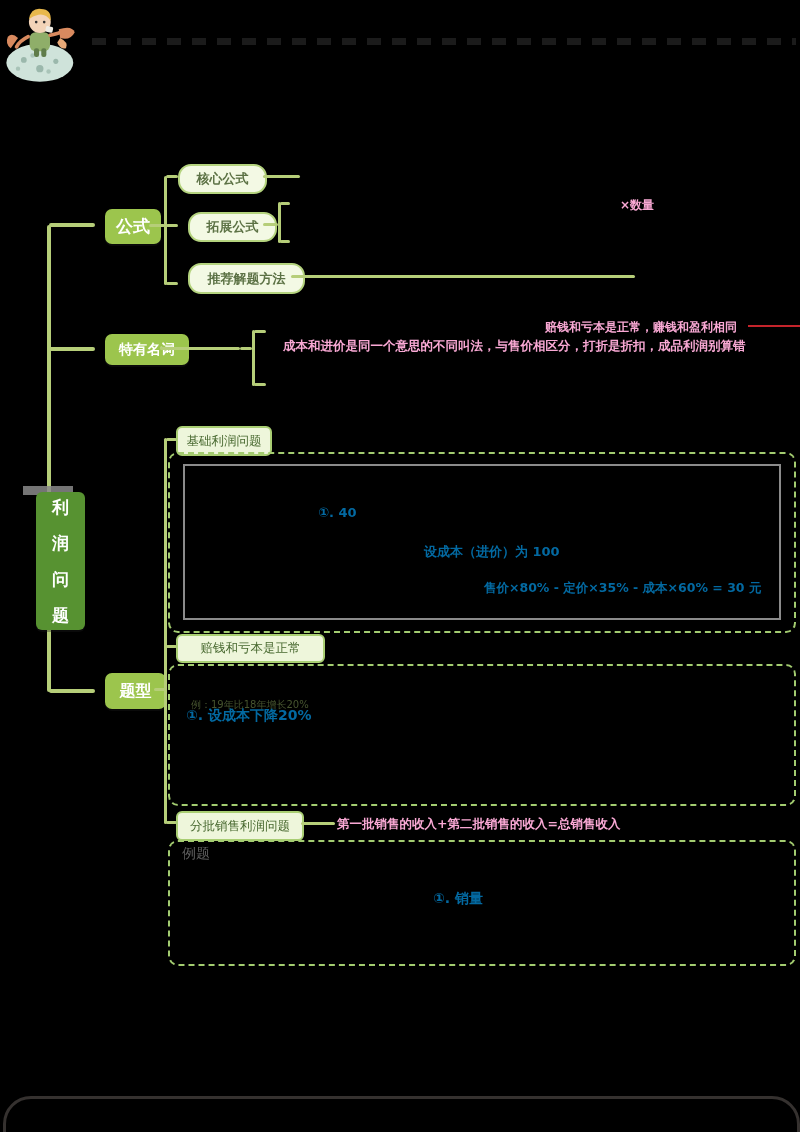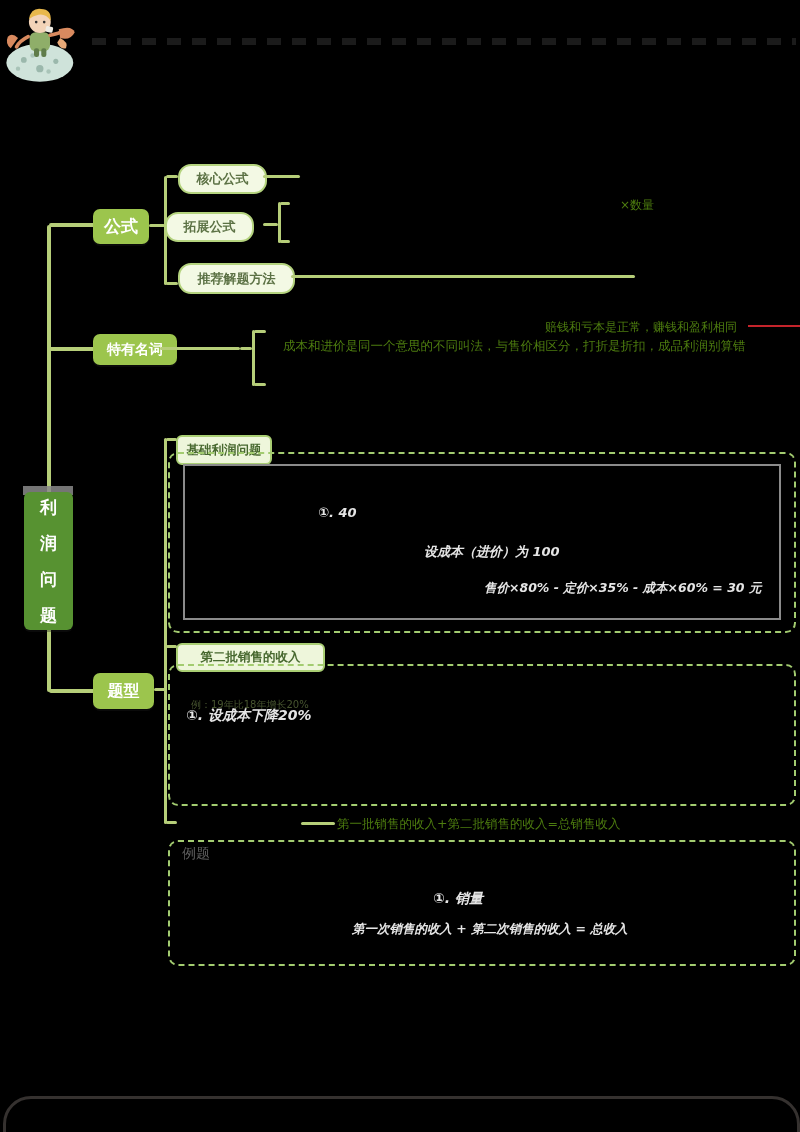--- a/index.html
+++ b/index.html
@@ -7,37 +7,38 @@
     position:relative;width:800px;height:1132px;background:#000;overflow:hidden;
     font-family:"DejaVu Sans",sans-serif;
   }
   .line{position:absolute;background:#b6ce79;border-radius:2px;}
   .redbar{position:absolute;background:#c5242b;}
   .graybar{position:absolute;background:#8a8a8a;opacity:.85;}
   .topic{
     position:absolute;display:flex;align-items:center;justify-content:center;
     background:#9cc54d;color:#ffffff;font-weight:bold;border-radius:7px;
     box-shadow:0 2px 0 rgba(30,30,30,.35);
+    margin-left:12px;
   }
   .root{
     background:#579231;border-radius:6px;flex-direction:column;gap:13px;
     font-size:17px;letter-spacing:0;
   }
   .sub{
     position:absolute;display:flex;align-items:center;justify-content:center;
     background:#f3f9e4;border:2px solid #b4d37e;color:#5c7245;font-weight:bold;
     border-radius:13px;font-size:13px;white-space:nowrap;
   }
   .lab{
     position:absolute;display:flex;align-items:center;justify-content:center;
-    background:#eef6db;border:2px solid #a9ce73;color:#47682f;font-weight:bold;
-    border-radius:6px;font-size:12.5px;white-space:nowrap;margin-top:9px;
+    background:#eef6db;border:2px solid #a9ce73;color:#47682f;font-weight:normal;
+    border-radius:6px;font-size:12.5px;white-space:nowrap;
   }
-  .red{position:absolute;color:#4d7c0f;font-weight:normal;white-space:nowrap;font-size:12px;}
-  .grn{position:absolute;color:#e5e5e5;font-weight:bold;white-space:nowrap;font-size:13px;font-style:italic;}
+  .red{position:absolute;color:#f9a8d4;font-weight:bold;white-space:nowrap;font-size:12px;}
+  .grn{position:absolute;color:#0369a1;font-weight:bold;white-space:nowrap;font-size:13px;}
   .faint{position:absolute;color:#47552f;white-space:nowrap;font-size:10px;font-weight:normal;}
   .tiny{position:absolute;color:#606060;white-space:nowrap;font-size:14px;}
   .dash{position:absolute;border:2px dashed #a3cc70;border-radius:10px;}
   .graybox{position:absolute;border:2px solid #8b8b8b;}
   .topstrip{
     position:absolute;left:92px;top:38px;width:704px;height:7px;opacity:.45;
     background:repeating-linear-gradient(90deg,#3c3c3c 0 14px,transparent 14px 25px);
   }
   .bottomedge{
     position:absolute;left:3px;top:1096px;width:791px;height:90px;
@@ -95,31 +96,31 @@
   <div class="line" style="left:164px;top:176px;width:3px;height:109px"></div>
   <div class="line" style="left:166px;top:175px;width:12px;height:3px"></div>
   <div class="line" style="left:166px;top:224px;width:12px;height:3px"></div>
   <div class="line" style="left:166px;top:282px;width:12px;height:3px"></div>
 
   <div class="sub" style="left:178px;top:164px;width:85px;height:26px">
       <span>核心公式</span>
     </div>
   <div class="line" style="left:263px;top:175px;width:37px;height:3px"></div>
 
-  <div class="sub" style="left:165px;top:212px;width:85px;height:26px">
+  <div class="sub" style="left:188px;top:212px;width:85px;height:26px">
       <span>拓展公式</span>
     </div>
   <div class="line" style="left:263px;top:223px;width:15px;height:3px"></div>
   <div class="line" style="left:278px;top:202px;width:3px;height:41px"></div>
   <div class="line" style="left:280px;top:202px;width:10px;height:3px"></div>
   <div class="line" style="left:280px;top:240px;width:10px;height:3px"></div>
 
   <div class="red" style="left:620px;top:197px">×数量</div>
 
-  <div class="sub" style="left:178px;top:263px;width:113px;height:27px">
+  <div class="sub" style="left:188px;top:263px;width:113px;height:27px">
       <span>推荐解题方法</span>
     </div>
   <div class="line" style="left:291px;top:275px;width:344px;height:3px"></div>
 
   <div class="topic" style="left:93px;top:334px;width:84px;height:31px;font-size:14px">
       <span>特有名词</span>
     </div>
   <div class="line" style="left:160px;top:347px;width:80px;height:3px"></div>
   <div class="line" style="left:240px;top:347px;width:12px;height:3px"></div>
   <div class="line" style="left:252px;top:330px;width:3px;height:56px"></div>
@@ -142,28 +143,30 @@
   <div class="lab" style="left:176px;top:426px;width:92px;height:26px">
       <span>基础利润问题</span>
     </div>
   <div class="dash" style="left:168px;top:452px;width:624px;height:177px"></div>
   <div class="graybox" style="left:183px;top:464px;width:594px;height:152px"></div>
   <div class="grn" style="left:318px;top:505px">①. 40</div>
   <div class="grn" style="left:424px;top:543px">设成本（进价）为 100</div>
   <div class="grn" style="left:484px;top:580px;font-size:12.5px">售价×80% - 定价×35% - 成本×60% = 30 元</div>
 
   <div class="lab" style="left:176px;top:634px;width:145px;height:25px">
-      <span>第二批销售的收入</span>
+      <span>赔钱和亏本是正常</span>
     </div>
   <div class="dash" style="left:168px;top:664px;width:624px;height:138px"></div>
   <div class="faint" style="left:191px;top:698px">例：19年比18年增长20%</div>
   <div class="grn" style="left:186px;top:707px;font-size:14px">①. 设成本下降20%</div>
 
+  <div class="lab" style="left:176px;top:811px;width:124px;height:26px">
+      <span>分批销售利润问题</span>
+    </div>
   <div class="line" style="left:301px;top:822px;width:34px;height:3px"></div>
   <div class="red" style="left:337px;top:816px;font-size:12.5px">第一批销售的收入+第二批销售的收入=总销售收入</div>
   <div class="dash" style="left:168px;top:840px;width:624px;height:122px"></div>
   <div class="tiny" style="left:182px;top:845px">例题</div>
   <div class="grn" style="left:433px;top:890px;font-size:14px">①. 销量</div>
-  <div class="grn" style="left:352px;top:921px;font-size:12.5px">第一次销售的收入 + 第二次销售的收入 = 总收入</div>
 
   <div class="bottomedge"></div>
 
 </div>
 
 </body></html>

